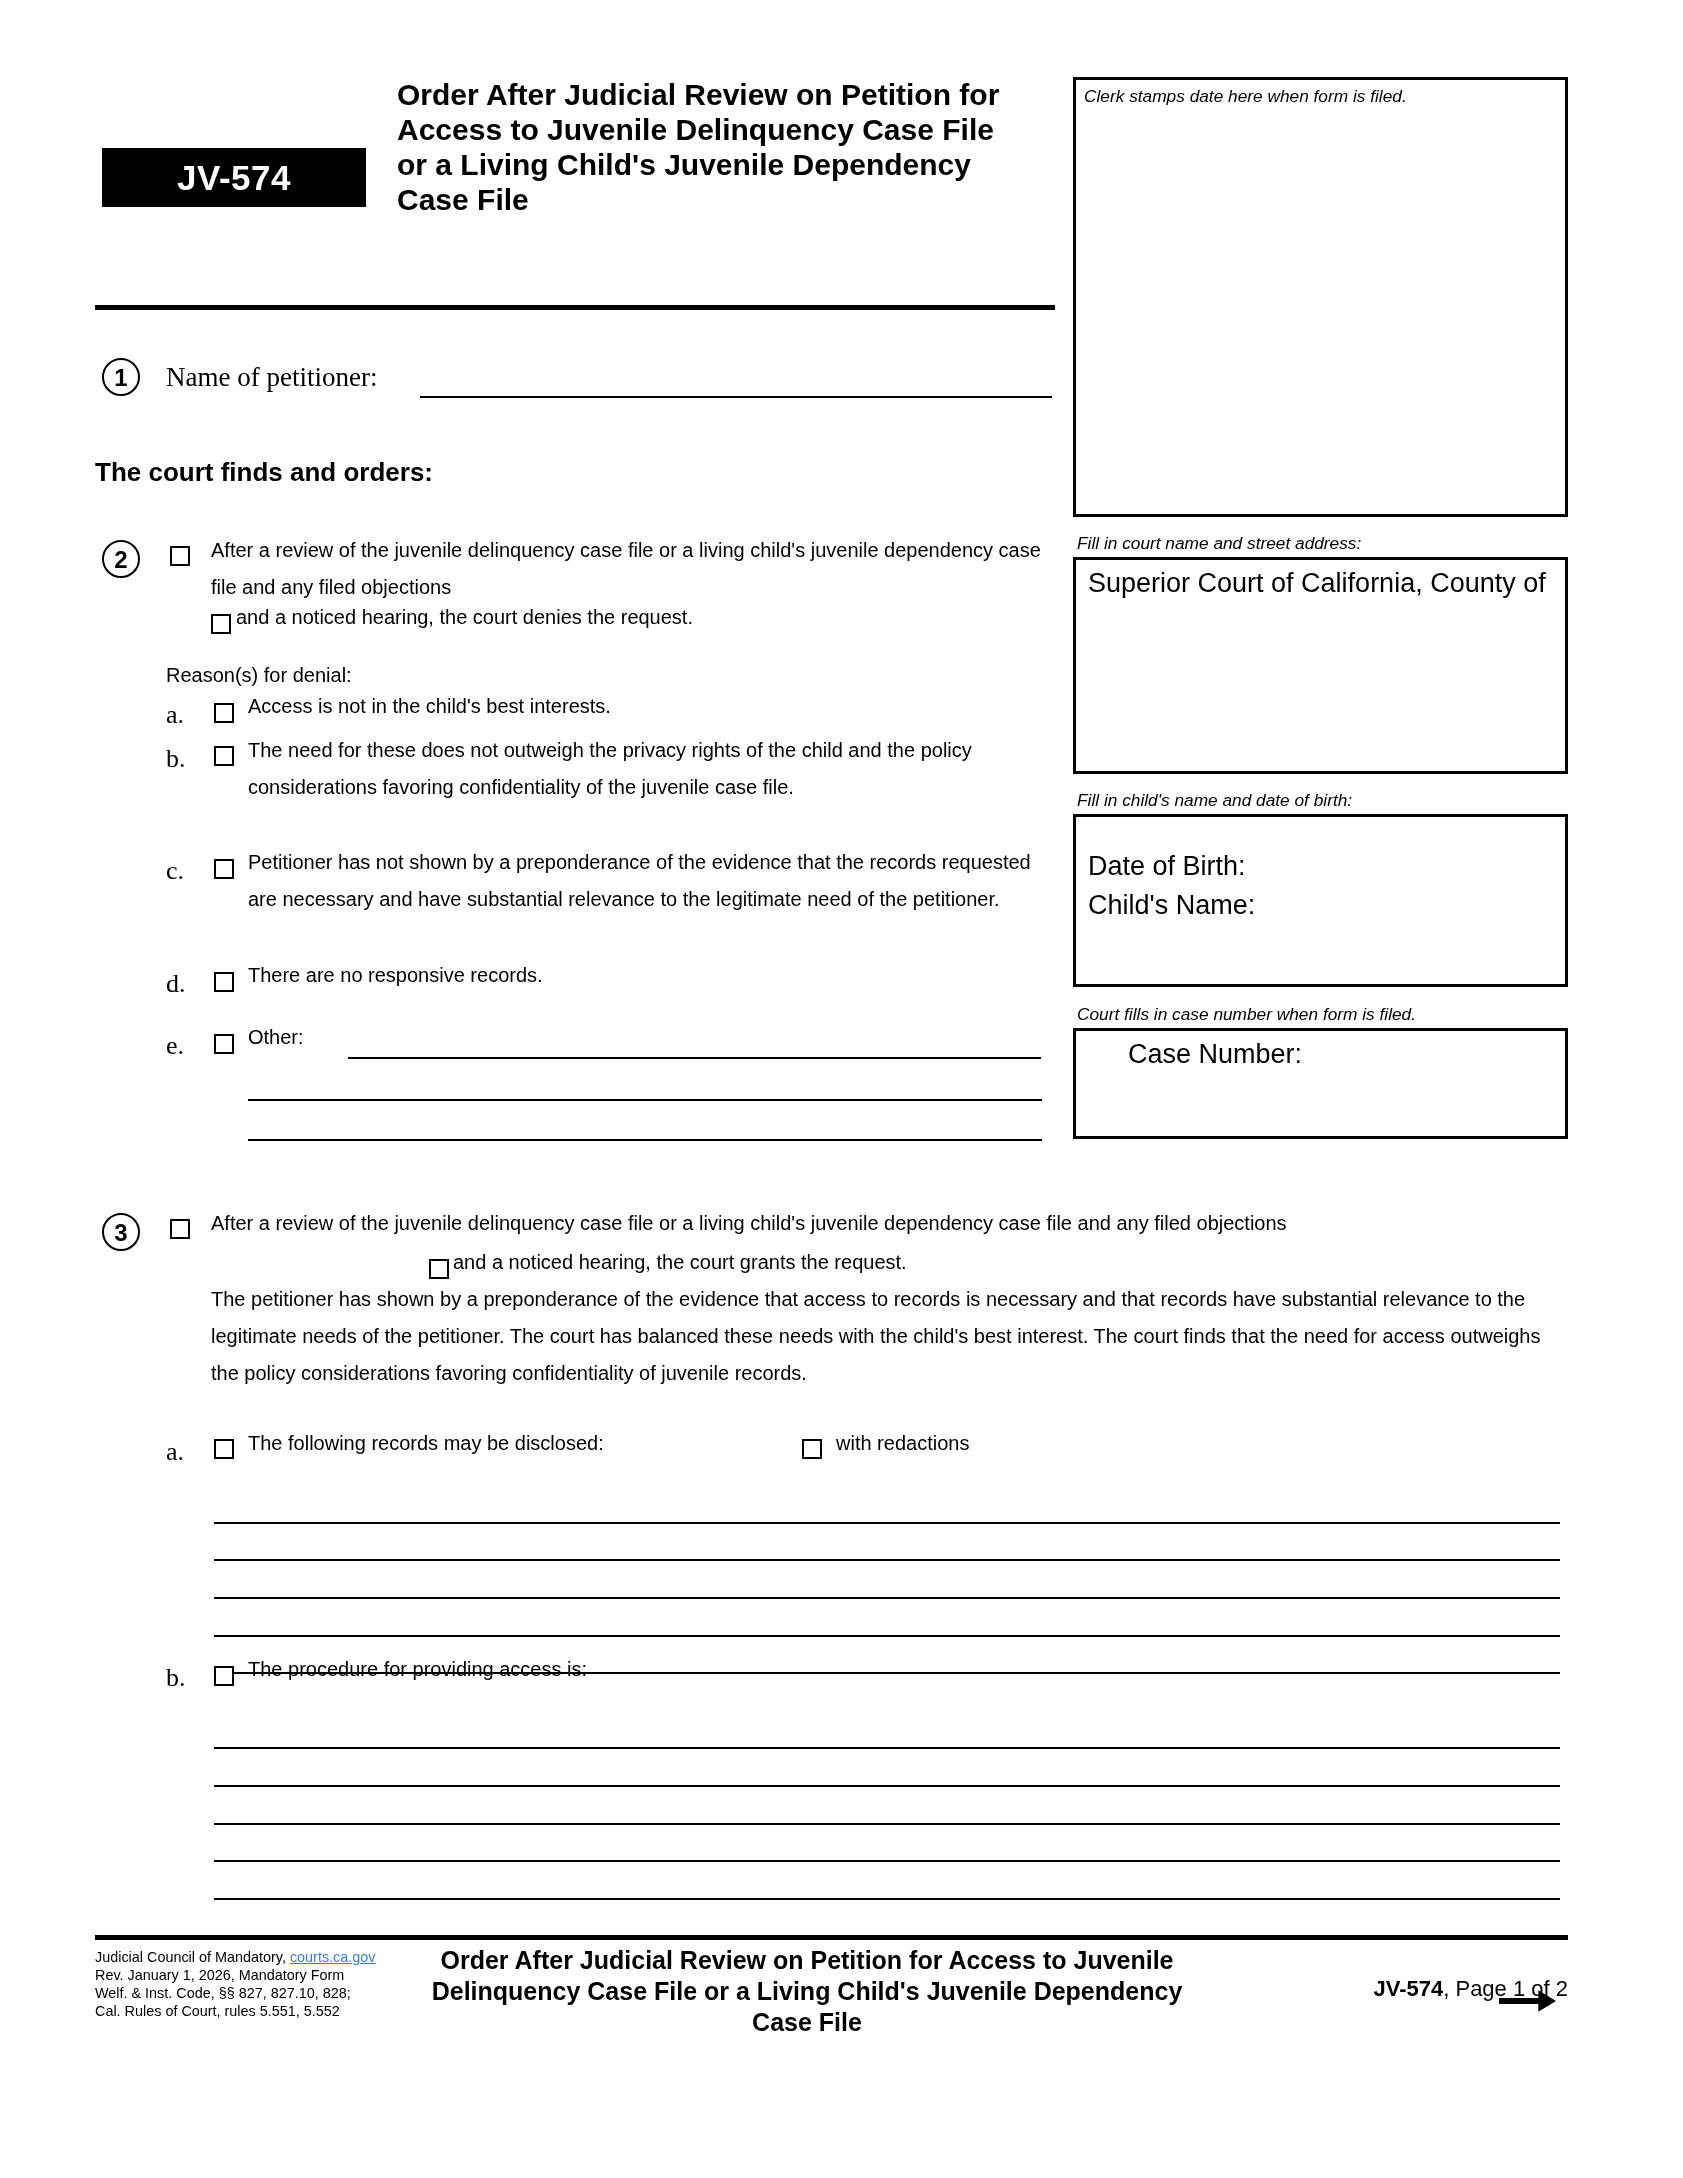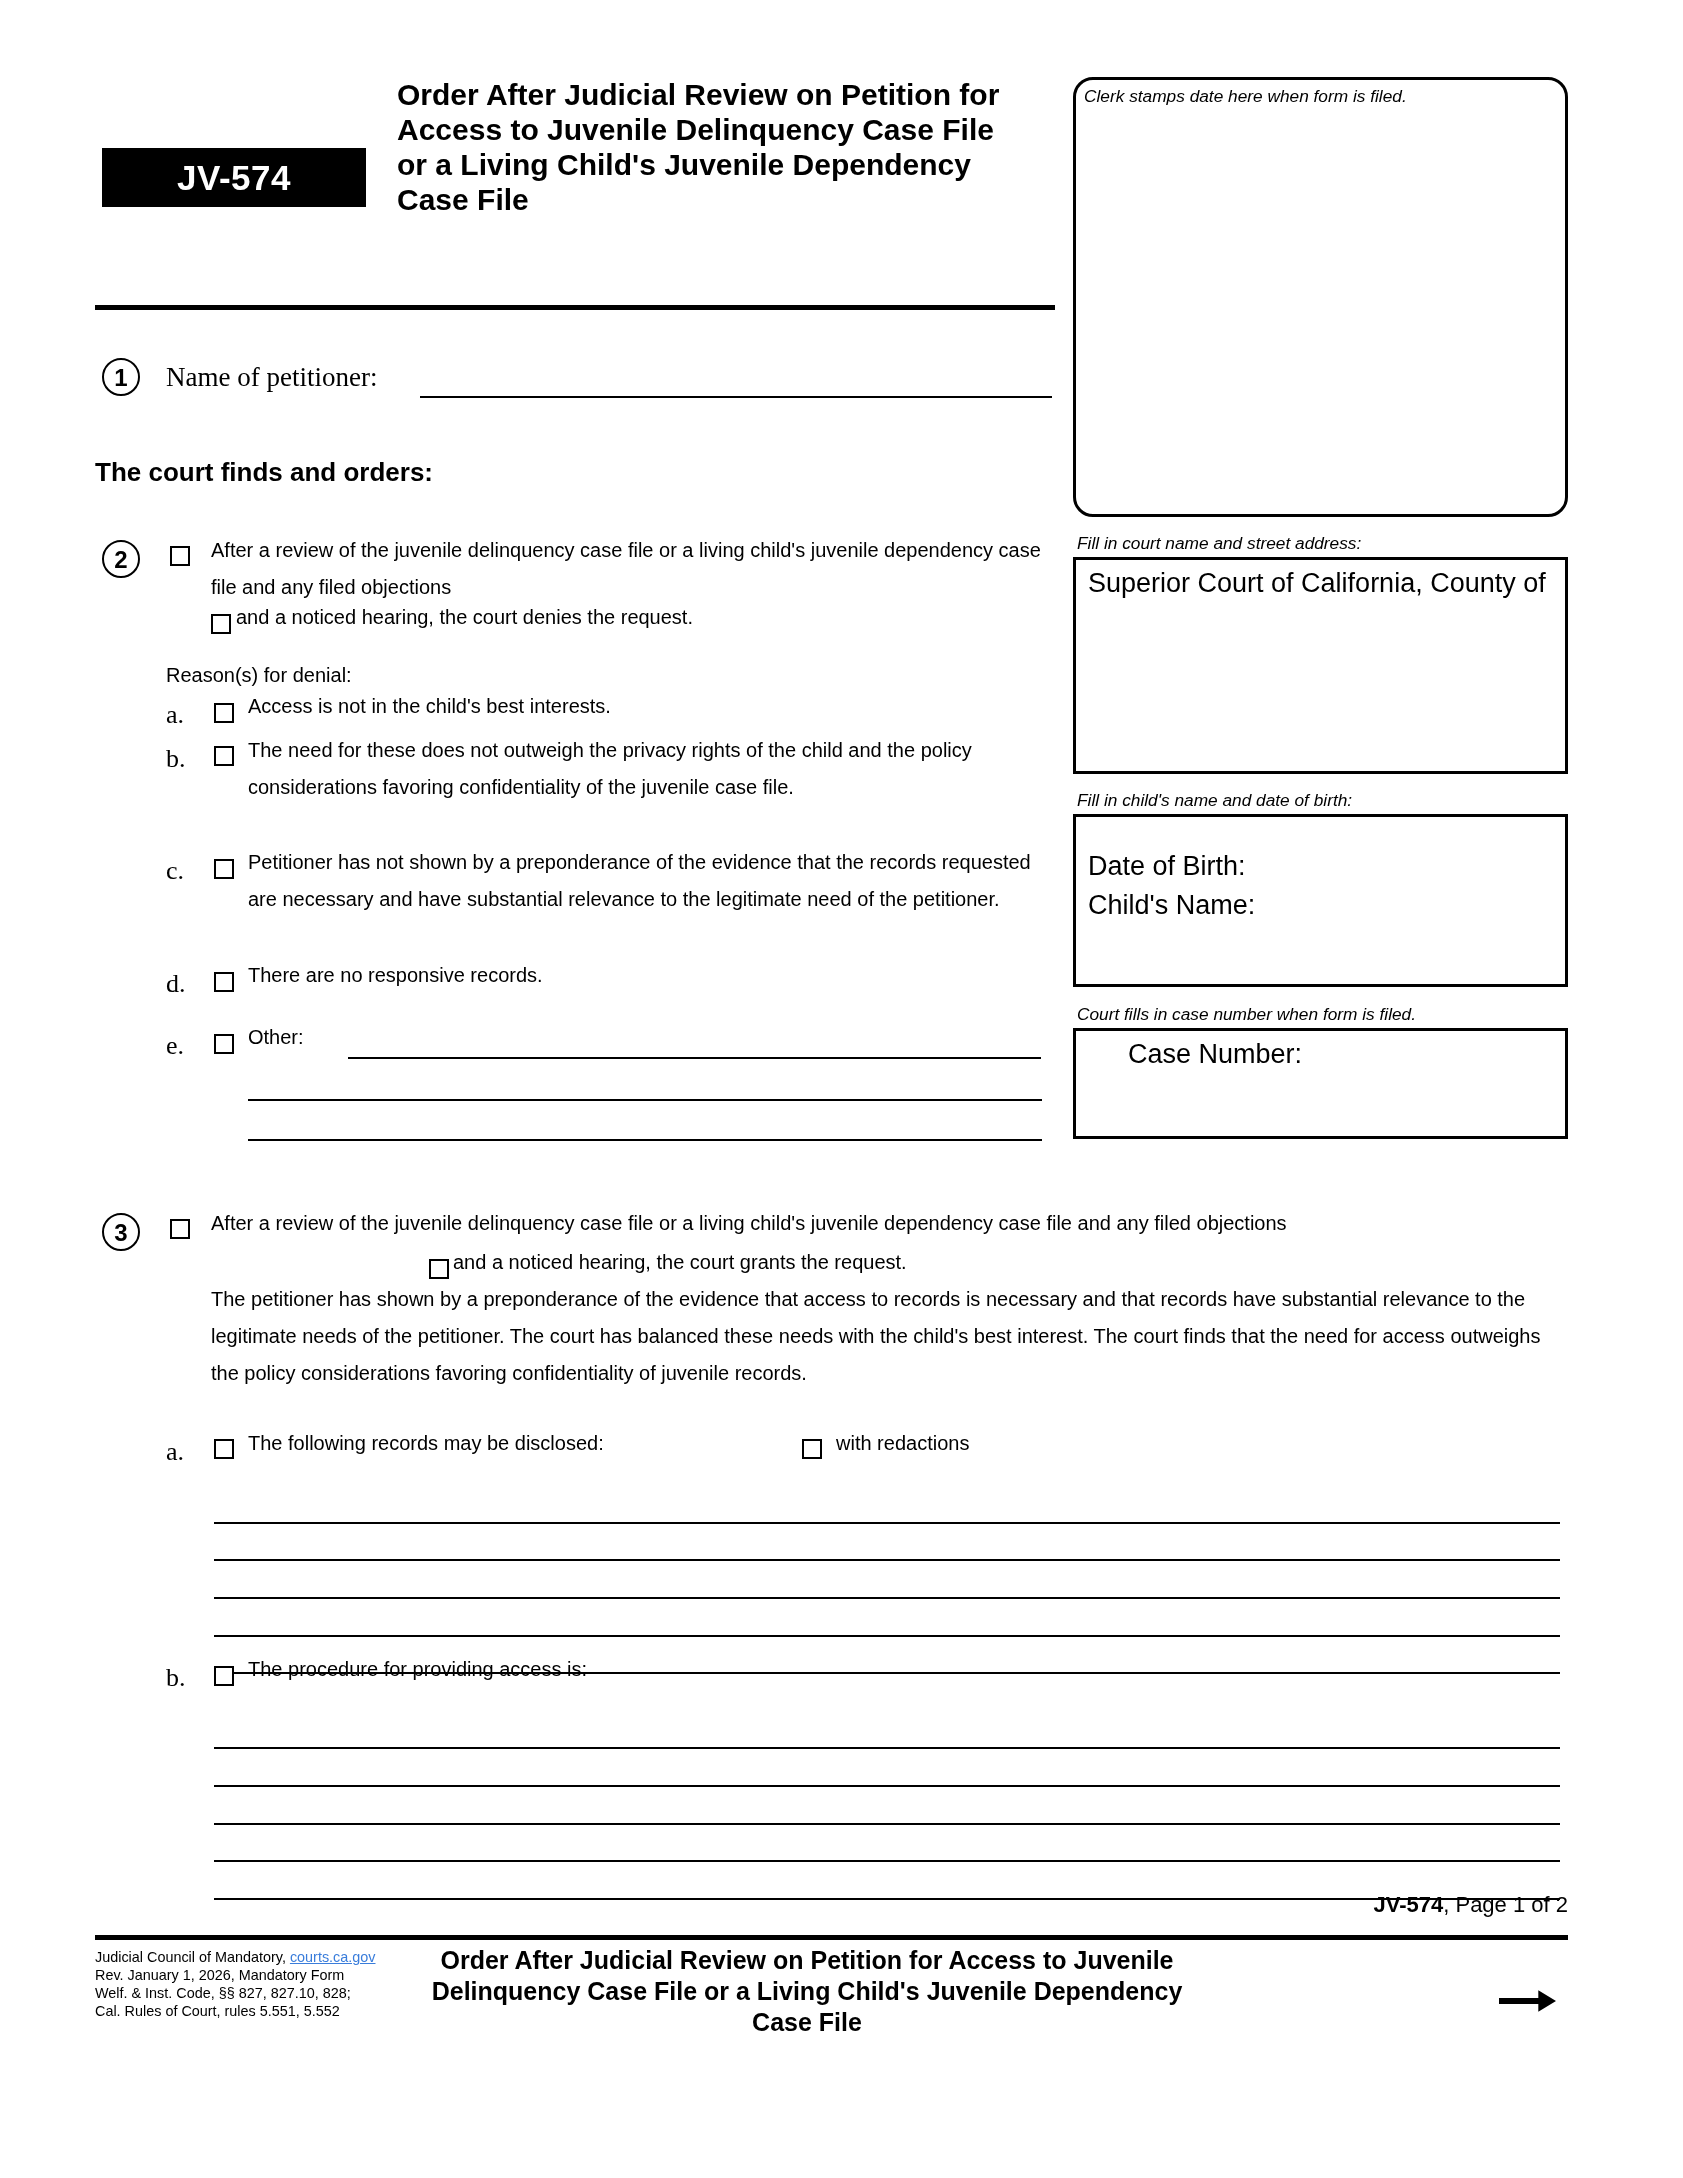--- a/index.html
+++ b/index.html
@@ -83,21 +83,21 @@
     font-size: 17.3px;
     padding: 6px 0 0 8px;
     white-space: nowrap;
   }
   .side-box-label {
     font-family: "Liberation Sans", sans-serif;
     font-size: 27px;
     padding: 8px 0 0 12px;
     white-space: nowrap;
   }
-  #stamp-box  { left: 1073px; top: 77px;  width: 495px; height: 440px; border-radius: 20px; }
+  #stamp-box  { left: 1073px; top: 77px;  width: 495px; height: 440px; }
   #court-box  { left: 1073px; top: 557px; width: 495px; height: 217px; }
   #child-box  { left: 1073px; top: 814px; width: 495px; height: 173px; }
   #case-box   { left: 1073px; top: 1028px; width: 495px; height: 111px; padding-left: 40px; }
 
   #court-caption { left: 1077px; top: 533px; }
   #child-caption { left: 1077px; top: 790px; }
   #case-caption  { left: 1077px; top: 1004px; }
 
   
   .item-num {
@@ -229,21 +229,21 @@
     left: 426px; top: 1945px;
     width: 762px;
     text-align: center;
     font-family: "Liberation Sans", sans-serif;
     font-weight: bold;
     font-size: 25px;
     line-height: 31px;
   }
   #footer-right {
     position: absolute;
-    right: 115px; top: 1892px;
+    right: 115px; top: 1976px;
     text-align: right;
     font-family: "Liberation Sans", sans-serif;
     font-size: 22px;
     white-space: nowrap;
     margin-left: 10px;
   }
   #footer-right b { font-weight: bold; }
   #footer-arrow {
     position: absolute;
     right: 127px; top: 1988px;

